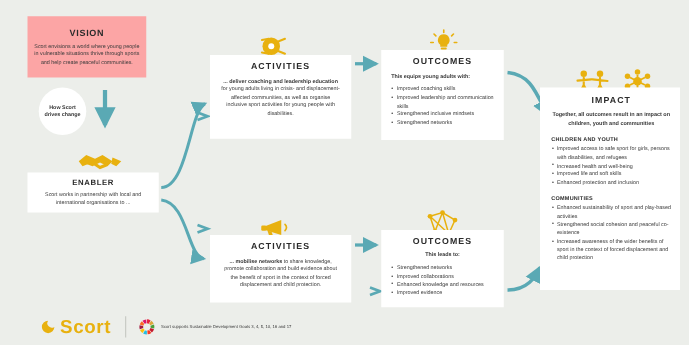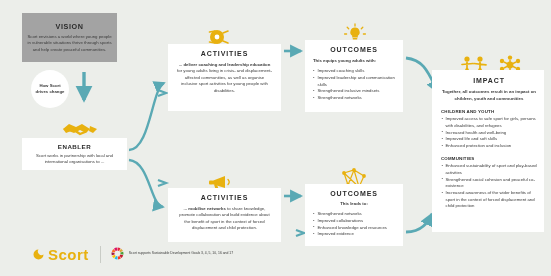--- a/index.html
+++ b/index.html
@@ -9,21 +9,21 @@
     font-family:"Liberation Sans",sans-serif;
     overflow:hidden;
     position:relative;
   }
   .stage{position:absolute;left:0;top:0;width:551px;height:276px;}
   .abs{position:absolute;}
 
   
   #vision{
     left:22px;top:13px;width:95px;height:49px;
-    background:#a3a3a3;
+    background:#fca5a5;
     display:flex;flex-direction:column;align-items:center;justify-content:center;
     padding:3px 5px;box-sizing:border-box;
   }
   #vision .ttl{
     font-size:7.2px;font-weight:bold;color:#2b2b2b;letter-spacing:.6px;
     margin-bottom:3px;
   }
   #vision .body{
     font-size:4.3px;line-height:1.55;color:#3a3a3a;text-align:center;
   }
@@ -89,21 +89,21 @@
   #impact .ttl{font-size:7px;font-weight:bold;letter-spacing:.9px;color:#2b2b2b;text-align:center;margin-bottom:5px;}
   #impact .lead{font-size:4.4px;font-weight:bold;line-height:1.55;color:#3a3a3a;text-align:center;margin-bottom:6px;}
   #impact .grp-h{font-size:4.4px;font-weight:bold;color:#2b2b2b;letter-spacing:.2px;margin-bottom:2.5px;}
   #impact ul{margin:0 0 6px 0;padding:0;list-style:none;}
   #impact li{font-size:4.3px;line-height:1.5;color:#3a3a3a;padding-left:4.5px;position:relative;margin-bottom:.5px;}
   #impact li:before{content:"•";position:absolute;left:0.5px;top:-0.3px;}
 
   
   #footer{
     left:0;top:246px;width:551px;height:30px;background:#eceeea;
-    display:flex;align-items:flex-start;
+    display:flex;align-items:center;
   }
   #logo-scort{display:flex;align-items:center;margin-left:32px;}
   #logo-scort .word{
     font-size:15px;font-weight:bold;color:#e8b10f;letter-spacing:.5px;margin-left:3px;
   }
   .divider{width:1px;height:17px;background:#c9ccc6;margin:0 9px 0 11px;}
   #sdg{display:flex;align-items:center;}
   #sdg .sdgtxt{font-size:3.4px;line-height:1.45;color:#3a3a3a;margin-left:4px;}
 
   svg{display:block;overflow:visible;}

